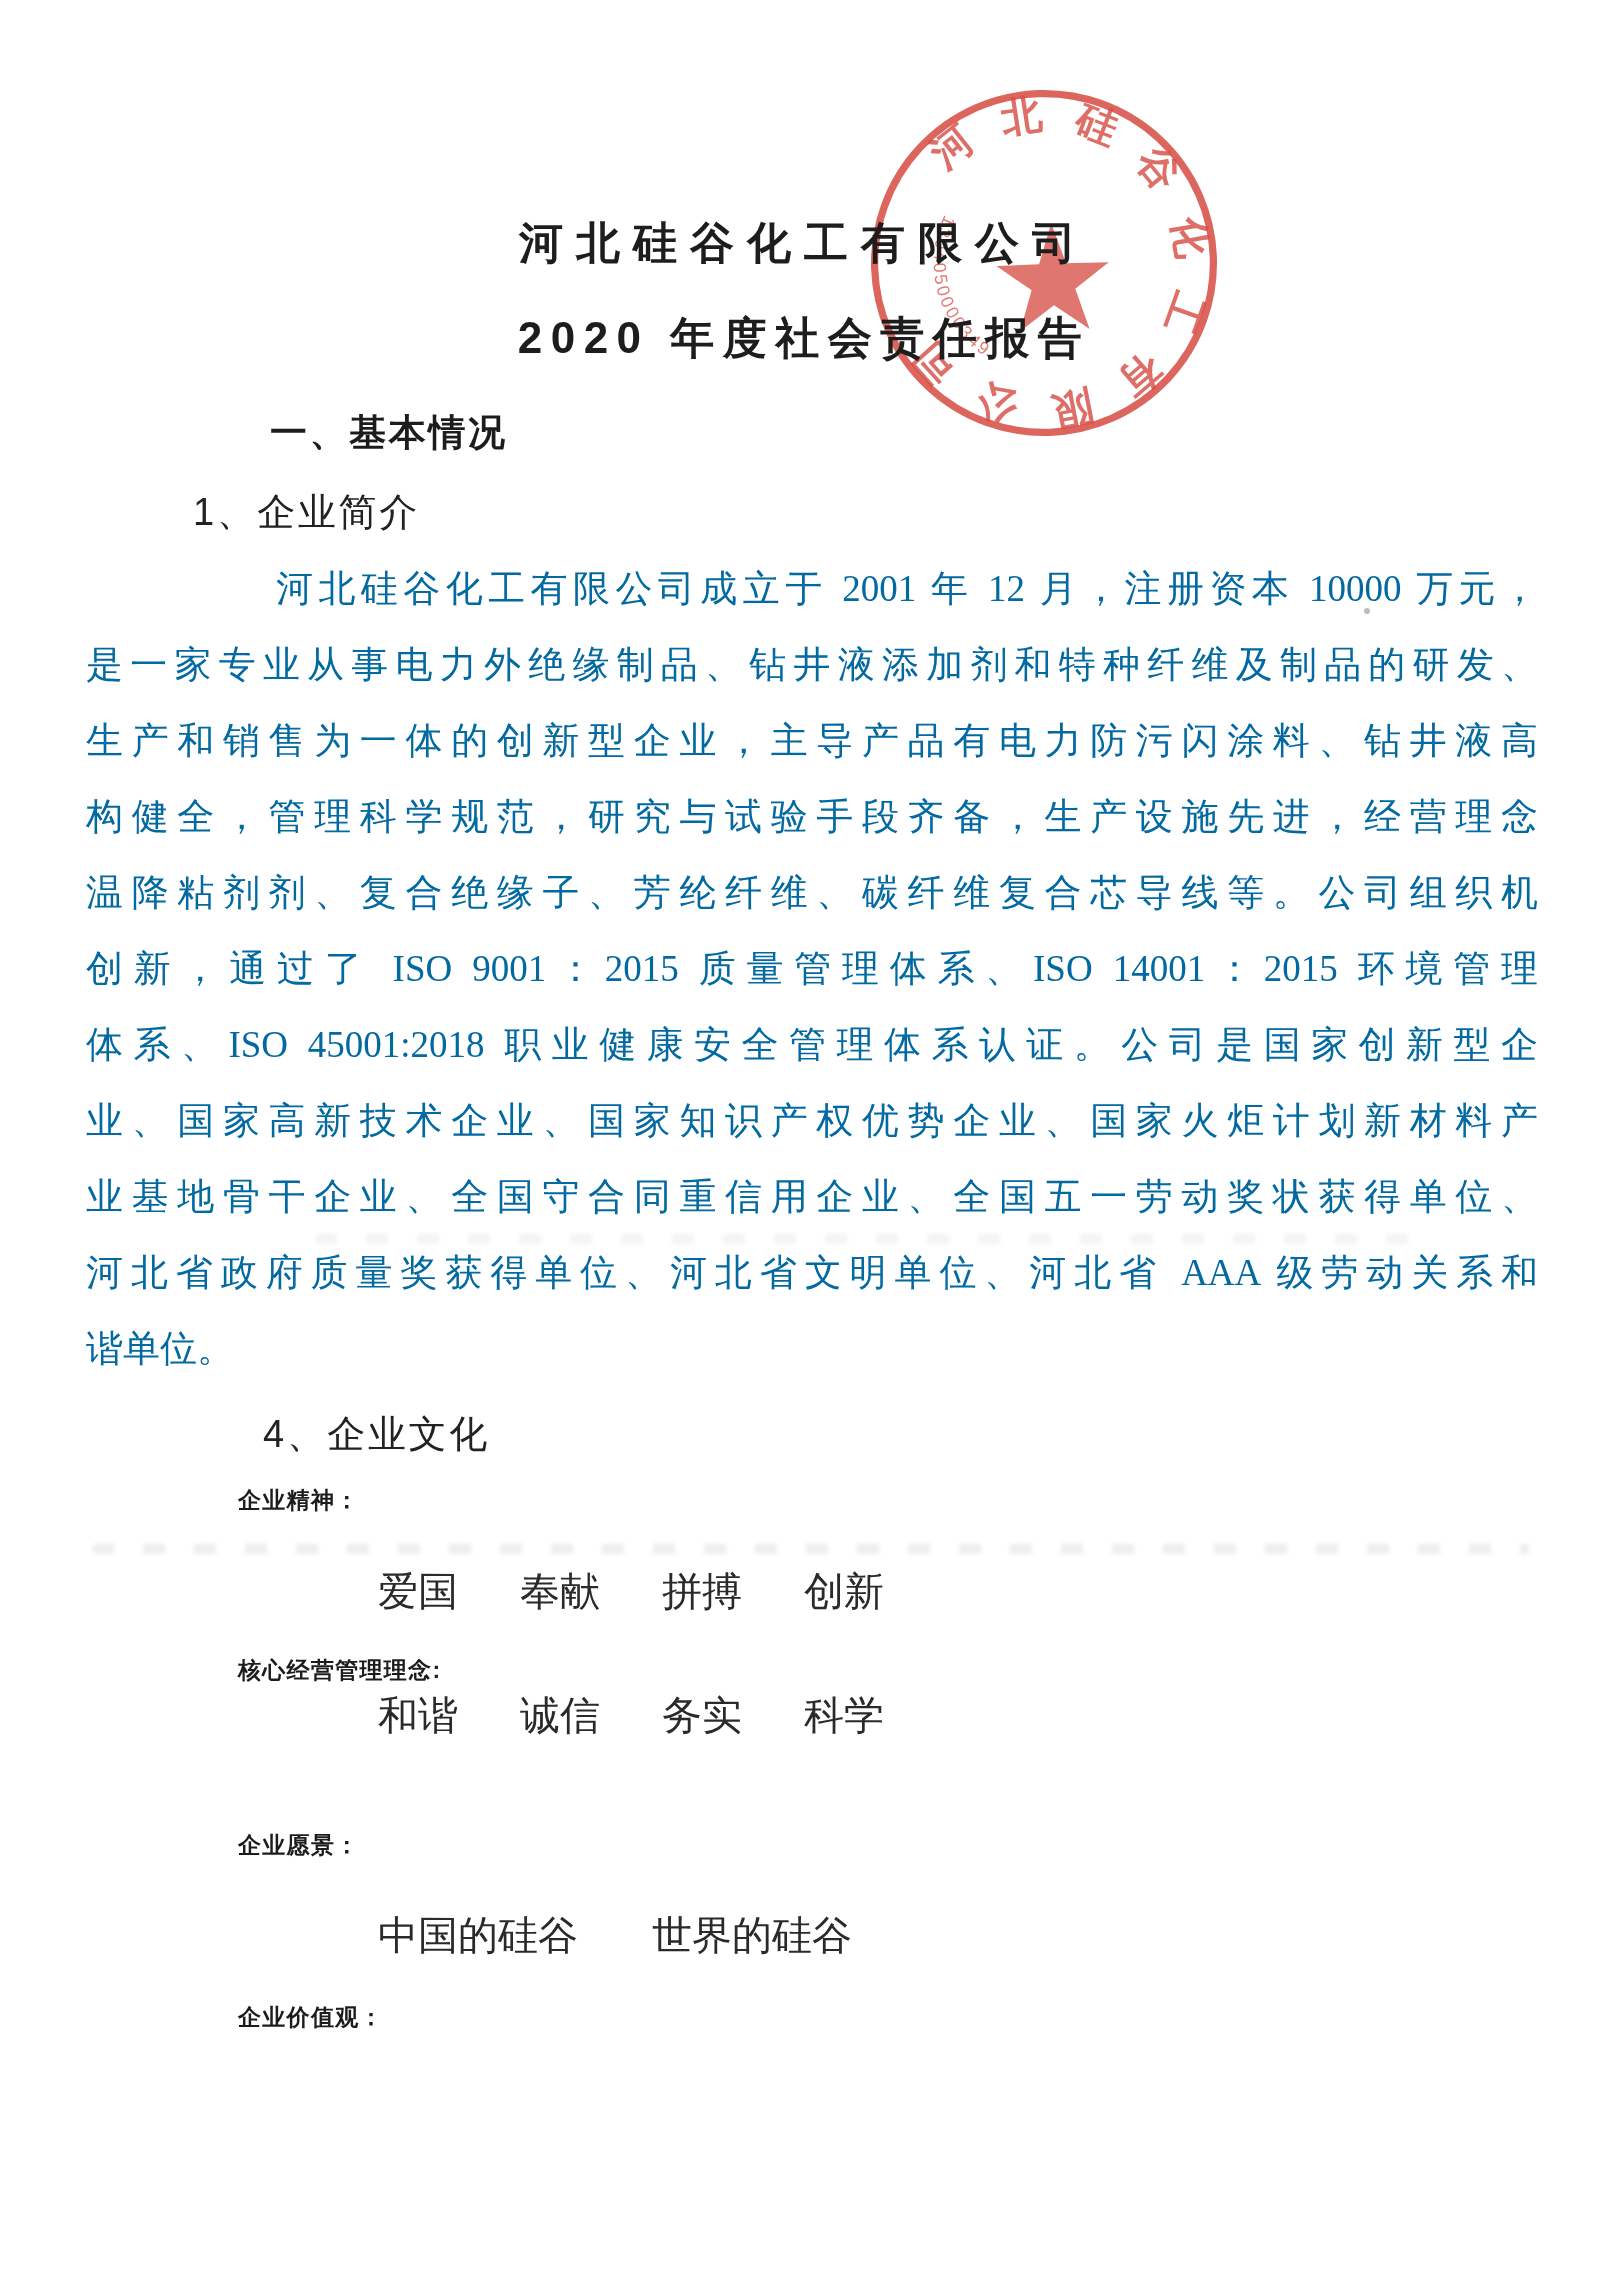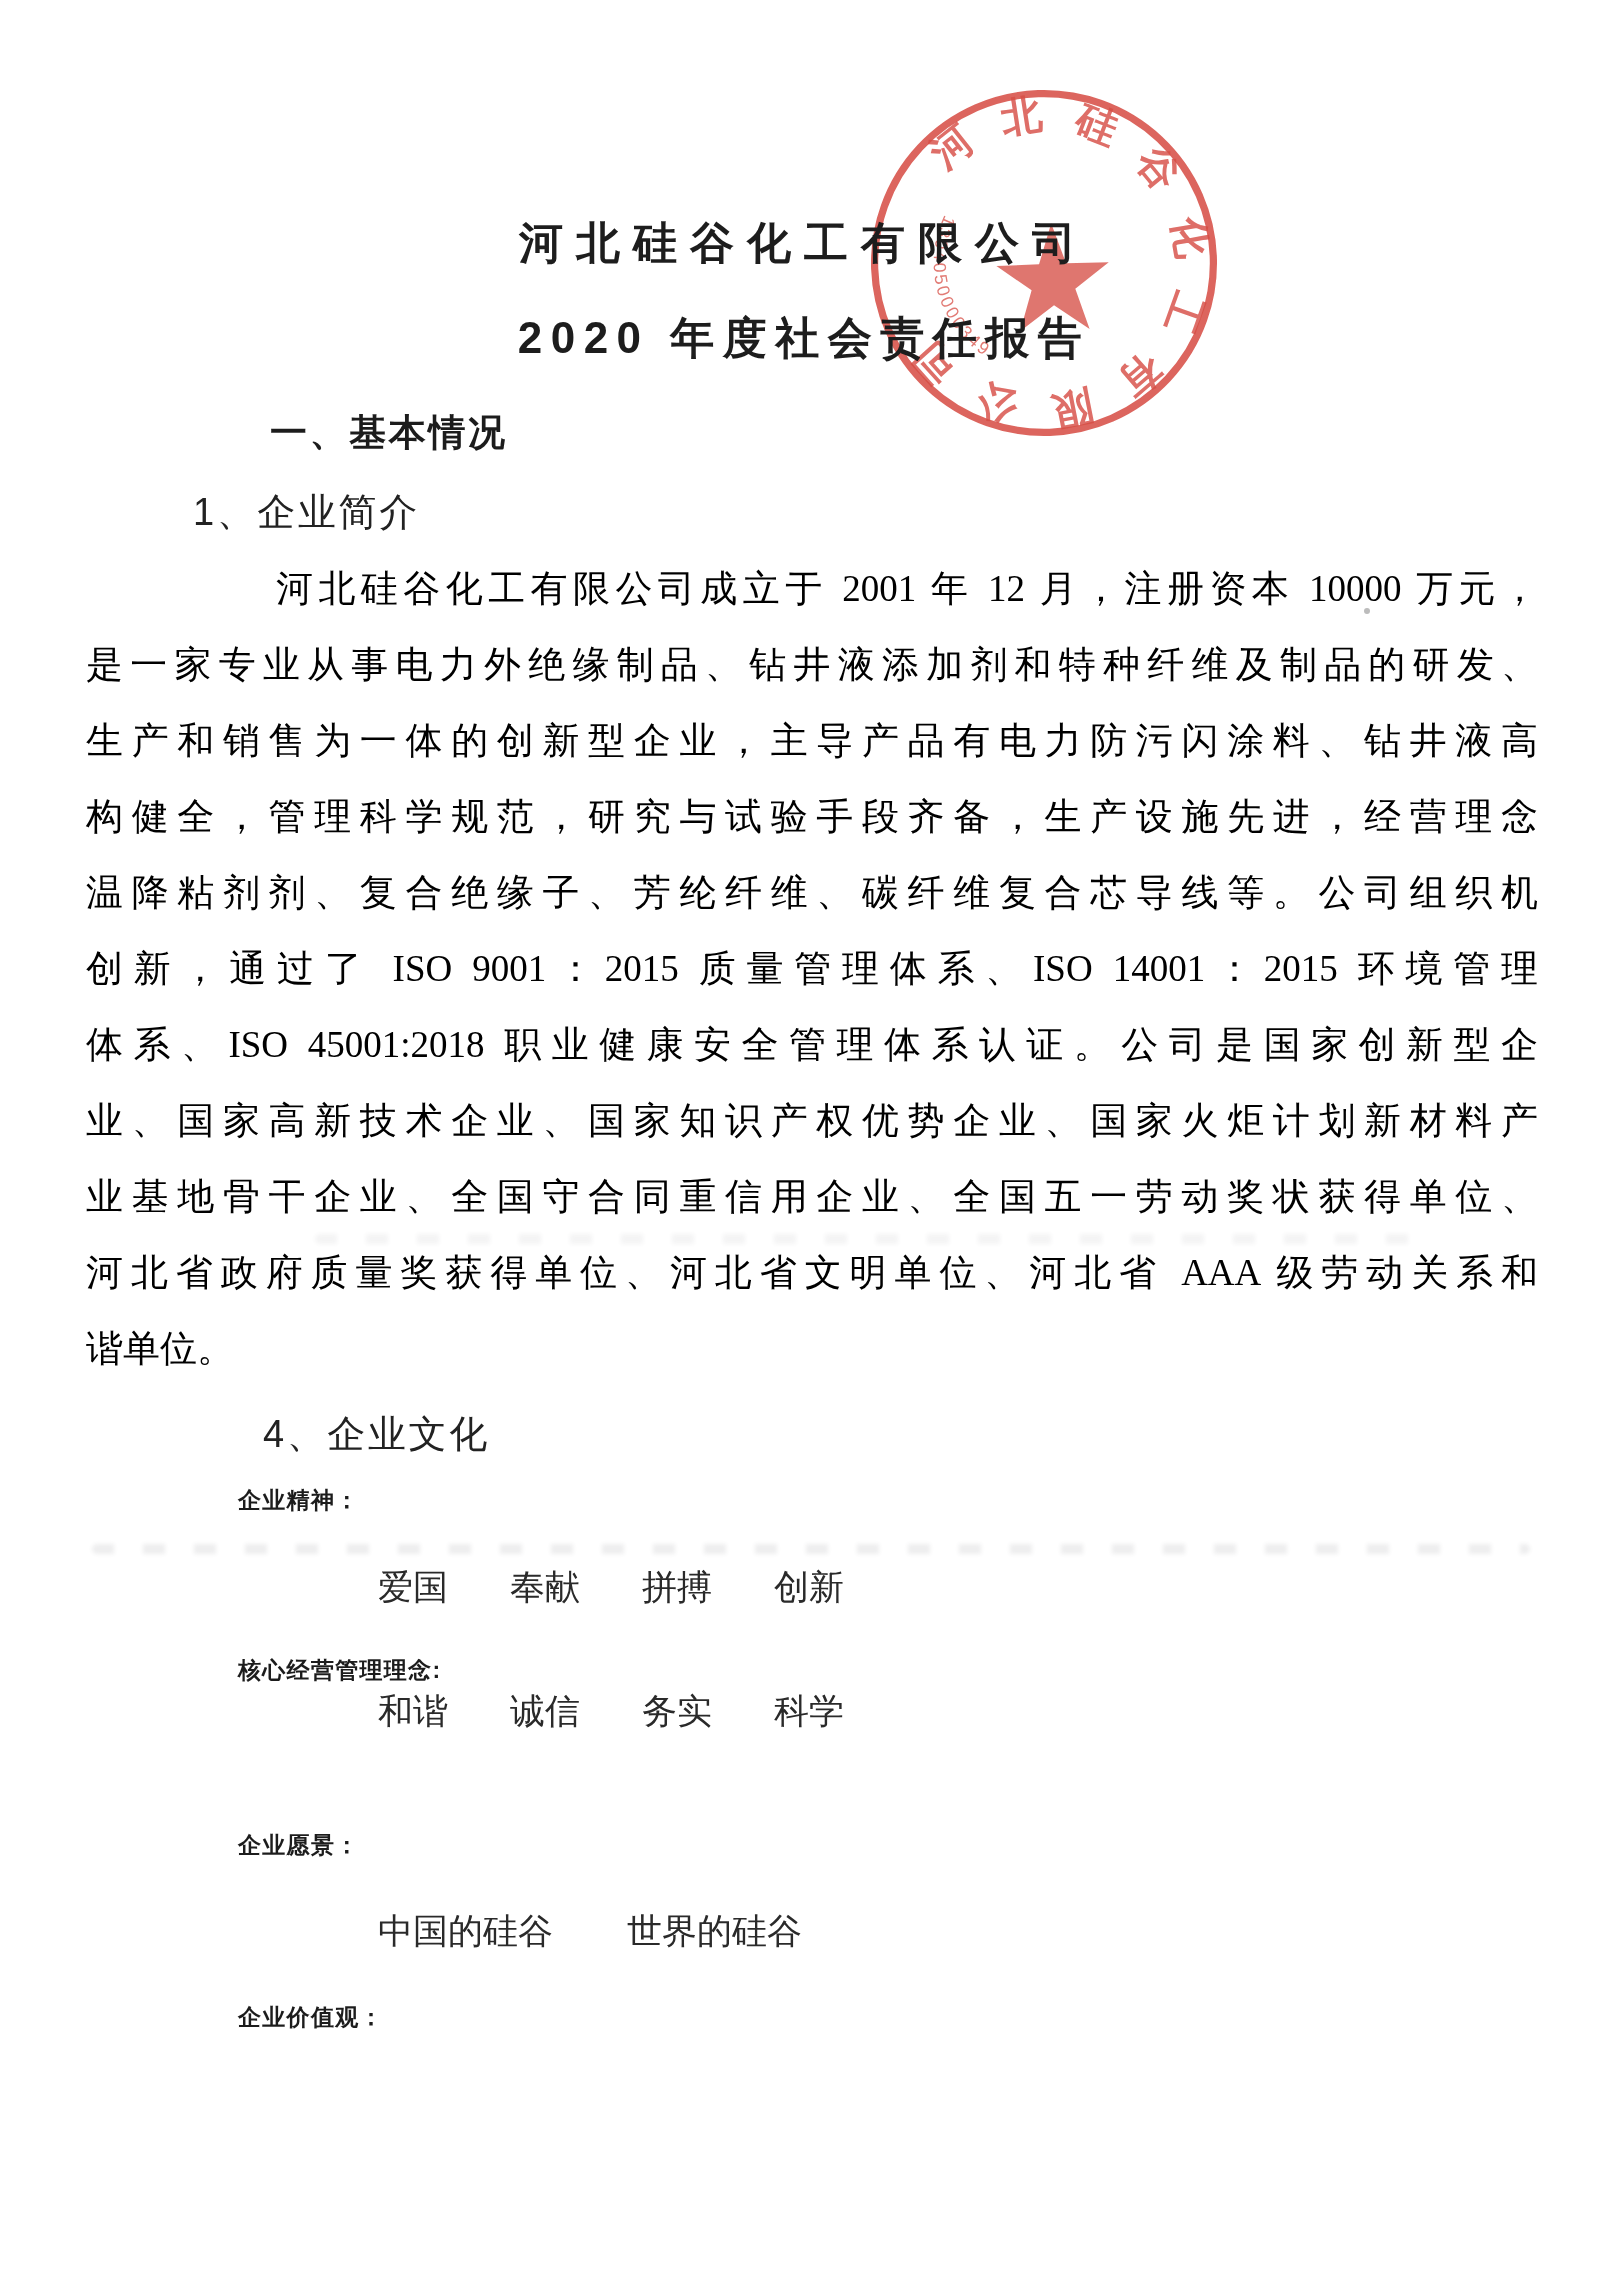--- a/index.html
+++ b/index.html
@@ -40,36 +40,36 @@
     letter-spacing: 2.6px; white-space: nowrap;
   }
   .h-intro   { left: 185px; top: 487px; margin-left: 8px; }
   .h-culture { left: 263px; top: 1409px; }
   
   .intro-para {
     position: absolute; left: 86px; top: 551px; width: 1452px;
   }
   .intro-line {
     height: 76px; line-height: 76px;
-    font-size: 37px; color: #000000;
+    font-size: 37px; color: #0369a1;
     text-align: justify; text-align-last: justify;
     white-space: nowrap;
   }
   .intro-line.first { text-indent: 190px; }
   .intro-line.last  { text-align-last: left; white-space: normal; }
   
   .culture-label {
     position: absolute; left: 238px;
     font-family: "Liberation Sans", "DejaVu Sans", sans-serif;
     font-weight: 700; font-size: 23px; color: #1c1c1c;
     letter-spacing: 1.3px; white-space: nowrap;
   }
   .culture-words {
     position: absolute; left: 378px;
-    font-size: 35px; color: #2a2a2a; white-space: nowrap;
+    font-size: 40px; color: #2a2a2a; white-space: nowrap;
   }
   .culture-words .word + .word { margin-left: 62px; }
   .culture-words.vision .word + .word { margin-left: 74px; }
   
   .stamp {
     position: absolute; left: 870px; top: 89px;
     width: 348px; height: 348px;
     mix-blend-mode: multiply;
     opacity: .95;
     transform: rotate(-2deg);

